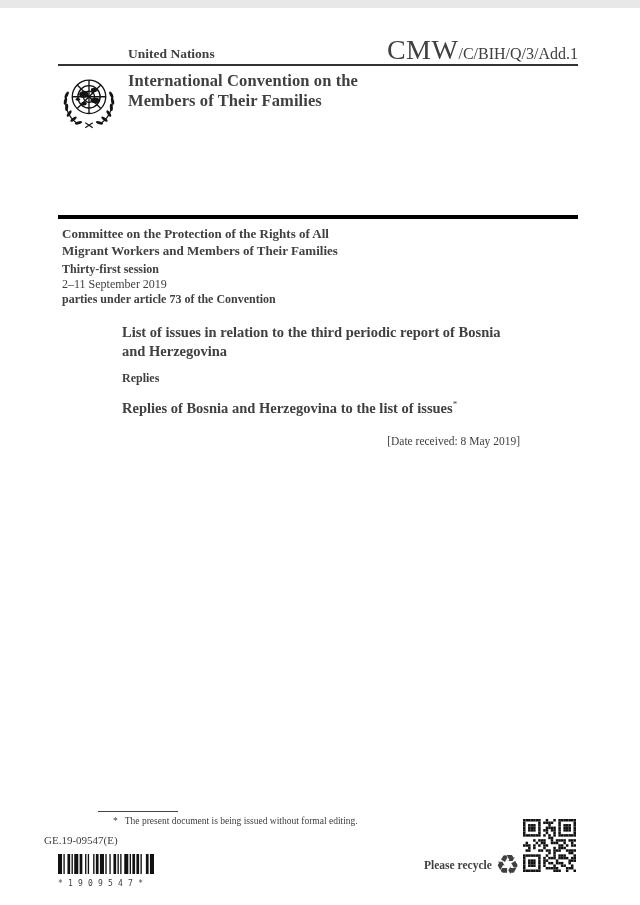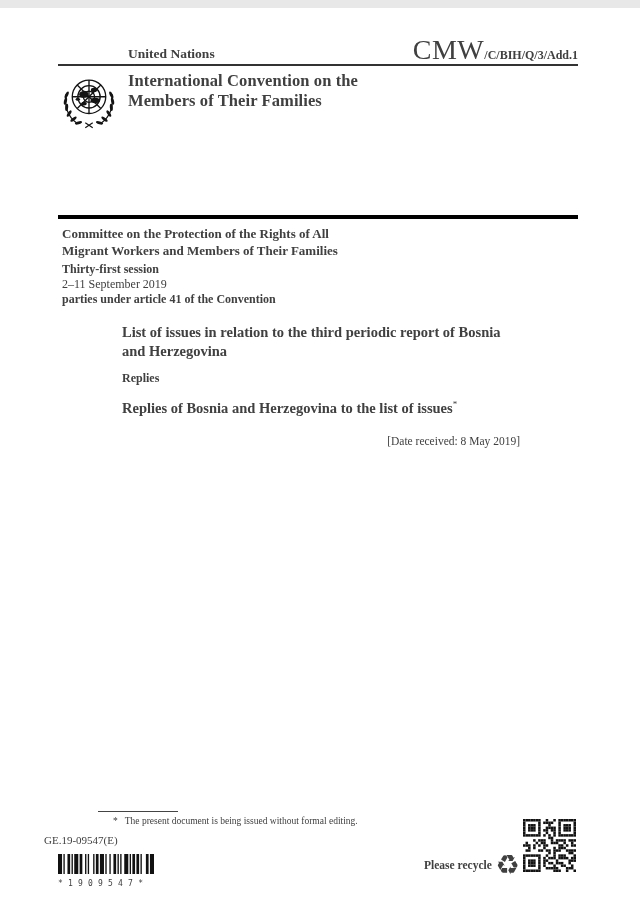--- a/index.html
+++ b/index.html
@@ -6,21 +6,21 @@
   html,body { background:#e8e8e8; }
   .page {
     position:relative; width:640px; height:905px; margin:8px auto;
     background:#ffffff; overflow:hidden;
     font-family:"Liberation Serif","DejaVu Serif",serif; color:#404040;
   }
   
   .un-org { position:absolute; left:128px; top:38px; font-size:13.5px; font-weight:bold; }
   .doc-symbol { position:absolute; right:62px; top:26px; white-space:nowrap; }
   .doc-symbol .main { font-size:28px; letter-spacing:0.5px; }
-  .doc-symbol .suffix { font-size:12px;font-weight:bold; }
+  .doc-symbol .suffix { font-size:16px; }
   .header-rule { position:absolute; left:58px; top:56px; width:520px; height:1.5px; background:#333; }
 
   
   .emblem { position:absolute; left:58px; top:64px; }
   .mast-title { position:absolute; left:128px; top:63px; font-size:16.5px; font-weight:bold; line-height:19.5px; letter-spacing:0.1px; }
   .distr-info { position:absolute; left:425px; top:74px; font-size:11px; line-height:13.5px; }
   .distr-info .gap { height:12px; }
 
   .section-rule { position:absolute; left:58px; top:207px; width:520px; height:3.5px; background:#000; }
 
@@ -110,21 +110,21 @@
   <div class="section-rule"></div>
 
   <div class="session-block">
     <div class="committee-title">
       <div>Committee on the Protection of the Rights of All</div>
       <div>Migrant Workers and Members of Their Families</div>
     </div>
     <div class="session-name">Thirty-first session</div>
     <div class="session-dates">2–11 September 2019</div>
     <div class="agenda-title">
-      <div>parties under article 41 of the Convention</div>
+      <div>parties under article 73 of the Convention</div>
     </div>
   </div>
 
   <div class="report-title">
     <div>List of issues in relation to the third periodic report of Bosnia</div>
     <div>and Herzegovina</div>
   </div>
 
   <div class="addendum">Replies</div>
 

